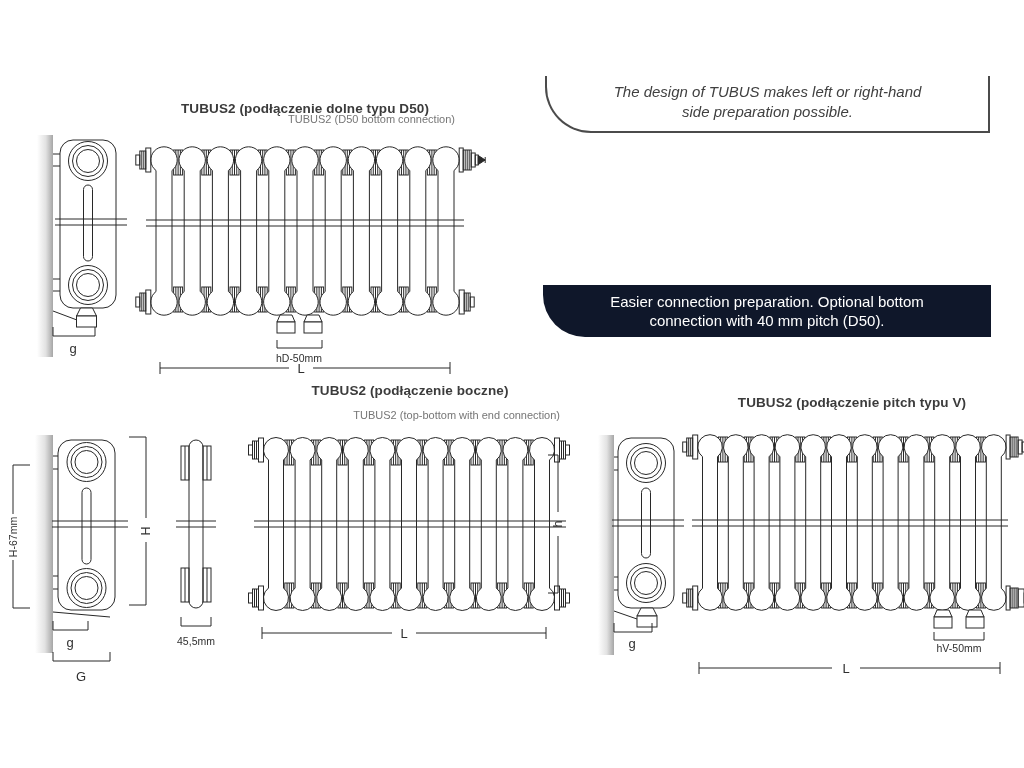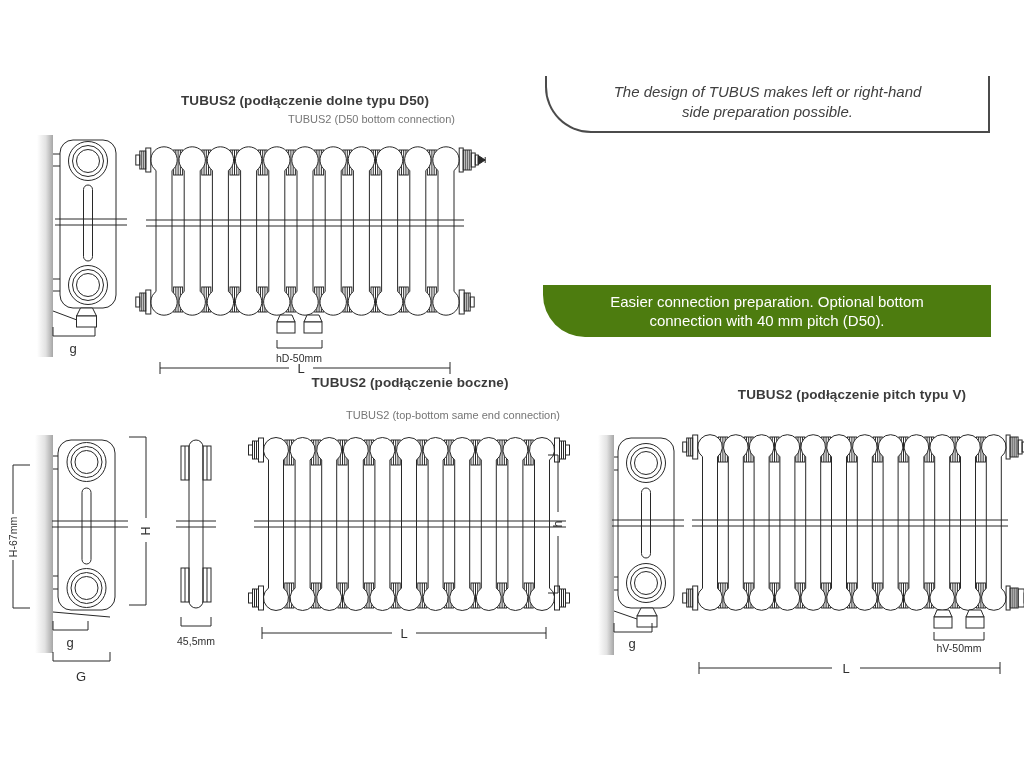--- a/index.html
+++ b/index.html
@@ -1,28 +1,28 @@
 <!DOCTYPE html>
 <html><head>
 <meta charset="utf-8">
 <style>
   html,body{margin:0;padding:0;background:#fff;}
   .page{position:relative;width:1024px;height:768px;background:#ffffff;
         font-family:"Liberation Sans",sans-serif;overflow:hidden;}
-  .heading{position:absolute;text-align:center;color:#3b3b3b;font-size:13.5px;font-weight:600;letter-spacing:.1px;}
+  .heading{position:absolute;text-align:center;color:#3b3b3b;font-size:13.5px;font-weight:600;letter-spacing:.1px;margin-top:8px;}
   .subheading{position:absolute;text-align:right;color:#767676;font-size:11px;}
   svg.drawing{position:absolute;overflow:visible;}
   .dim{font-family:"Liberation Sans",sans-serif;font-size:13px;fill:#2f2f2f;}
   .dim-small{font-size:10.5px;}
   .dim-mid{font-size:12.5px;}
   .callout-white{position:absolute;left:545px;top:76px;width:445px;height:57px;box-sizing:border-box;
         border-left:2px solid #4b4b4b;border-bottom:2px solid #4b4b4b;border-right:2px solid #4b4b4b;
         border-bottom-left-radius:46px;color:#404040;font-size:15px;line-height:20px;text-align:center;padding-top:6px;font-style:italic;}
   .callout-dark{position:absolute;left:543px;top:285px;width:448px;height:52px;box-sizing:border-box;
-        background:#4d7c0f;border-bottom-left-radius:42px;color:#ffffff;font-size:15px;line-height:19px;
+        background:#0f172a;border-bottom-left-radius:42px;color:#ffffff;font-size:15px;line-height:19px;
         text-align:center;padding-top:7px;}
 </style>
 </head>
 <body>
 
 <div class="page">
 
   <svg width="0" height="0" style="position:absolute" aria-hidden="true">
     <defs>
       <linearGradient id="wallGrad" x1="0" y1="0" x2="1" y2="0">
@@ -202,21 +202,21 @@
     <div>The design of TUBUS makes left or right-hand</div>
     <div>side preparation possible.</div>
   </div>
 
   <div class="callout-dark">
     <div>Easier connection preparation. Optional bottom</div>
     <div>connection with 40 mm pitch (D50).</div>
   </div>
 
   <div class="heading" style="left:260px;top:375px;width:300px">TUBUS2 (podłączenie boczne)</div>
-  <div class="subheading" style="left:260px;top:409px;width:300px">TUBUS2 (top-bottom same end connection)</div>
+  <div class="subheading" style="left:260px;top:409px;width:300px">TUBUS2 (top-bottom with end connection)</div>
 
   <svg class="drawing" style="left:0px;top:430px" width="250" height="262">
     <g>
         <line x1="13" y1="35" x2="13" y2="84" stroke="#282828" stroke-width="1"></line>
         <line x1="13" y1="130" x2="13" y2="178" stroke="#282828" stroke-width="1"></line>
         <line x1="13" y1="35" x2="30" y2="35" stroke="#282828" stroke-width="1"></line>
         <line x1="13" y1="178" x2="30" y2="178" stroke="#282828" stroke-width="1"></line>
         <rect x="35" y="5" width="18" height="218" fill="url(#wallGrad)"></rect>
         <rect x="58" y="10" width="57" height="170" rx="13" fill="#fff" stroke="#282828" stroke-width="1"></rect>
         <circle cx="86.5" cy="32" r="19.5" fill="none" stroke="#282828" stroke-width="1"></circle>

